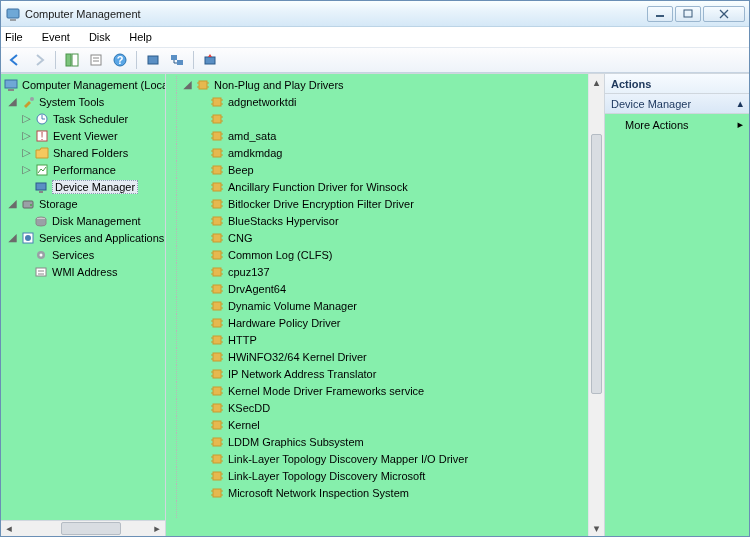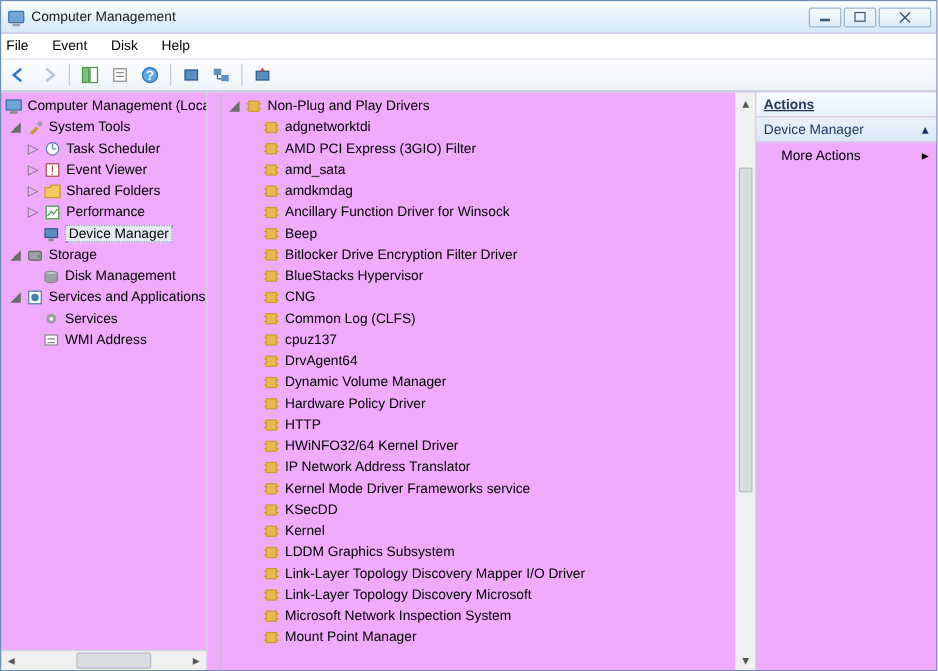--- a/index.html
+++ b/index.html
@@ -1,17 +1,17 @@
 <!DOCTYPE html>
 <html><head>
 <meta charset="utf-8">
 <style>
   * { box-sizing: border-box; font-family: "Segoe UI", Tahoma, sans-serif; font-size: 11px; }
   html, body { margin: 0; padding: 0; width: 750px; height: 537px; background: #fff; overflow: hidden; }
-  .window { width: 750px; height: 537px; border: 1px solid #6a8fb5; background: #f0abfc; display: flex; flex-direction: column; position: relative; }
+  .window { width: 750px; height: 537px; border: 1px solid #6a8fb5; background: #86efac; display: flex; flex-direction: column; position: relative; }
   
   .titlebar { height: 26px; background: linear-gradient(to bottom, #faffff 0%, #e8f3fb 40%, #d5e8f7 100%); display: flex; align-items: center; padding: 0 4px; border-bottom: 1px solid #bcd4e6; }
   .titlebar .app-icon { width: 16px; height: 16px; margin-right: 4px; }
   .title-text { color: #1a1a1a; flex: 1; }
   .win-btns { display: flex; gap: 2px; }
   .win-btn { width: 26px; height: 16px; border: 1px solid #9ab6cf; border-radius: 2px; background: linear-gradient(#f5fbff,#dceaf6); display:flex; align-items:center; justify-content:center; color:#3a5a7a; font-size:10px; }
   .win-btn.close { width: 42px; }
   
   .menubar { height: 20px; display: flex; align-items: center; padding: 0 4px; gap: 19px; background:#fff; }
   .menubar span { color: #000; }
@@ -30,21 +30,21 @@
   .left-scroll .arrow.r{ margin-left:auto;}
   .mid-pane { flex:1; display:flex; min-width:0; }
   .device-col { flex:1; overflow:hidden; position:relative; }
   .device-list { position:absolute; inset:0; overflow:hidden; padding:2px 0 2px 10px; }
   .mid-vscroll { width:16px; background:#f0f0f0; border-left:1px solid #e1e5ea; position:relative; }
   .mid-vscroll .thumb { position:absolute; left:2px; right:2px; top:60px; height:260px; background:#d9dde2; border:1px solid #b5bcc4; border-radius:2px;}
   .mid-vscroll .arrow { height:16px; display:flex; align-items:center; justify-content:center; color:#555; }
   .mid-vscroll .arrow.up{ position:absolute; top:0; left:0; right:0;}
   .mid-vscroll .arrow.dn{ position:absolute; bottom:0; left:0; right:0;}
   .right-pane { width:145px; border-left:1px solid #cfd6dd; display:flex; flex-direction:column; }
-  .actions-header { height:20px; background:linear-gradient(#f7fbff,#e8f1fa); border-bottom:1px solid #cfd6dd; display:flex; align-items:center; padding:0 6px; font-weight:bold; color:#20395c;text-decoration:underline; }
+  .actions-header { height:20px; background:linear-gradient(#f7fbff,#e8f1fa); border-bottom:1px solid #cfd6dd; display:flex; align-items:center; padding:0 6px; font-weight:bold; color:#20395c; }
   .actions-sub { height:20px; background:linear-gradient(#eaf2fb,#d9e7f6); border-bottom:1px solid #cfd6dd; display:flex; align-items:center; padding:0 6px; color:#1b365d; justify-content:space-between; }
   .actions-item { padding:4px 6px 4px 20px; display:flex; align-items:center; justify-content:space-between; }
   
   .row { display:flex; align-items:center; height:17px; white-space:nowrap; }
   .exp { width:11px; height:11px; display:inline-flex; align-items:center; justify-content:center; color:#6b6b6b; margin-right:2px; flex:none;}
   .ind { display:inline-block; flex:none; }
   .icn { width:16px; height:16px; margin-right:3px; flex:none; display:inline-flex; align-items:center; justify-content:center;}
   .lbl { color:#000; }
   .row.selected .lbl { background:#e5ecf3; border:1px dotted #8a9db2; padding:0 2px;}
   
@@ -322,21 +322,20 @@
               <span class="ind noline" style="width:13px"></span>
               <span class="icn">
                 <svg width="14" height="14">
                   <rect x="3" y="3" width="8" height="8" fill="#e6b84f" stroke="#c99a2e"></rect>
                   <line x1="1" y1="5" x2="3" y2="5" stroke="#c99a2e"></line>
                   <line x1="1" y1="9" x2="3" y2="9" stroke="#c99a2e"></line>
                   <line x1="11" y1="5" x2="13" y2="5" stroke="#c99a2e"></line>
                   <line x1="11" y1="9" x2="13" y2="9" stroke="#c99a2e"></line>
                 </svg>
               </span>
-              <span class="lbl">AMD PCI Express (3GIO) Filter</span>
             </div>
             <div class="row">
               <span class="ind" style="width:20px"></span>
               <span class="ind noline" style="width:13px"></span>
               <span class="icn">
                 <svg width="14" height="14">
                   <rect x="3" y="3" width="8" height="8" fill="#e6b84f" stroke="#c99a2e"></rect>
                   <line x1="1" y1="5" x2="3" y2="5" stroke="#c99a2e"></line>
                   <line x1="1" y1="9" x2="3" y2="9" stroke="#c99a2e"></line>
                   <line x1="11" y1="5" x2="13" y2="5" stroke="#c99a2e"></line>
@@ -364,48 +363,48 @@
               <span class="ind noline" style="width:13px"></span>
               <span class="icn">
                 <svg width="14" height="14">
                   <rect x="3" y="3" width="8" height="8" fill="#e6b84f" stroke="#c99a2e"></rect>
                   <line x1="1" y1="5" x2="3" y2="5" stroke="#c99a2e"></line>
                   <line x1="1" y1="9" x2="3" y2="9" stroke="#c99a2e"></line>
                   <line x1="11" y1="5" x2="13" y2="5" stroke="#c99a2e"></line>
                   <line x1="11" y1="9" x2="13" y2="9" stroke="#c99a2e"></line>
                 </svg>
               </span>
+              <span class="lbl">Beep</span>
+            </div>
+            <div class="row">
+              <span class="ind" style="width:20px"></span>
+              <span class="ind noline" style="width:13px"></span>
+              <span class="icn">
+                <svg width="14" height="14">
+                  <rect x="3" y="3" width="8" height="8" fill="#e6b84f" stroke="#c99a2e"></rect>
+                  <line x1="1" y1="5" x2="3" y2="5" stroke="#c99a2e"></line>
+                  <line x1="1" y1="9" x2="3" y2="9" stroke="#c99a2e"></line>
+                  <line x1="11" y1="5" x2="13" y2="5" stroke="#c99a2e"></line>
+                  <line x1="11" y1="9" x2="13" y2="9" stroke="#c99a2e"></line>
+                </svg>
+              </span>
               <span class="lbl">Ancillary Function Driver for Winsock</span>
             </div>
             <div class="row">
               <span class="ind" style="width:20px"></span>
               <span class="ind noline" style="width:13px"></span>
               <span class="icn">
                 <svg width="14" height="14">
                   <rect x="3" y="3" width="8" height="8" fill="#e6b84f" stroke="#c99a2e"></rect>
                   <line x1="1" y1="5" x2="3" y2="5" stroke="#c99a2e"></line>
                   <line x1="1" y1="9" x2="3" y2="9" stroke="#c99a2e"></line>
                   <line x1="11" y1="5" x2="13" y2="5" stroke="#c99a2e"></line>
                   <line x1="11" y1="9" x2="13" y2="9" stroke="#c99a2e"></line>
                 </svg>
               </span>
-              <span class="lbl">Beep</span>
-            </div>
-            <div class="row">
-              <span class="ind" style="width:20px"></span>
-              <span class="ind noline" style="width:13px"></span>
-              <span class="icn">
-                <svg width="14" height="14">
-                  <rect x="3" y="3" width="8" height="8" fill="#e6b84f" stroke="#c99a2e"></rect>
-                  <line x1="1" y1="5" x2="3" y2="5" stroke="#c99a2e"></line>
-                  <line x1="1" y1="9" x2="3" y2="9" stroke="#c99a2e"></line>
-                  <line x1="11" y1="5" x2="13" y2="5" stroke="#c99a2e"></line>
-                  <line x1="11" y1="9" x2="13" y2="9" stroke="#c99a2e"></line>
-                </svg>
-              </span>
               <span class="lbl">Bitlocker Drive Encryption Filter Driver</span>
             </div>
             <div class="row">
               <span class="ind" style="width:20px"></span>
               <span class="ind noline" style="width:13px"></span>
               <span class="icn">
                 <svg width="14" height="14">
                   <rect x="3" y="3" width="8" height="8" fill="#e6b84f" stroke="#c99a2e"></rect>
                   <line x1="1" y1="5" x2="3" y2="5" stroke="#c99a2e"></line>
                   <line x1="1" y1="9" x2="3" y2="9" stroke="#c99a2e"></line>
@@ -631,34 +630,20 @@
               <span class="icn">
                 <svg width="14" height="14">
                   <rect x="3" y="3" width="8" height="8" fill="#e6b84f" stroke="#c99a2e"></rect>
                   <line x1="1" y1="5" x2="3" y2="5" stroke="#c99a2e"></line>
                   <line x1="1" y1="9" x2="3" y2="9" stroke="#c99a2e"></line>
                   <line x1="11" y1="5" x2="13" y2="5" stroke="#c99a2e"></line>
                   <line x1="11" y1="9" x2="13" y2="9" stroke="#c99a2e"></line>
                 </svg>
               </span>
               <span class="lbl">Microsoft Network Inspection System</span>
-            </div>
-            <div class="row">
-              <span class="ind" style="width:20px"></span>
-              <span class="ind noline" style="width:13px"></span>
-              <span class="icn">
-                <svg width="14" height="14">
-                  <rect x="3" y="3" width="8" height="8" fill="#e6b84f" stroke="#c99a2e"></rect>
-                  <line x1="1" y1="5" x2="3" y2="5" stroke="#c99a2e"></line>
-                  <line x1="1" y1="9" x2="3" y2="9" stroke="#c99a2e"></line>
-                  <line x1="11" y1="5" x2="13" y2="5" stroke="#c99a2e"></line>
-                  <line x1="11" y1="9" x2="13" y2="9" stroke="#c99a2e"></line>
-                </svg>
-              </span>
-              <span class="lbl">Mount Point Manager</span>
             </div>
             <div class="row">
               <span class="ind" style="width:20px"></span>
               <span class="ind noline" style="width:13px"></span>
               <span class="icn"></span>
             </div>
           </div>
       </div>
       <div class="mid-vscroll">
         <div class="arrow up">▴</div>

